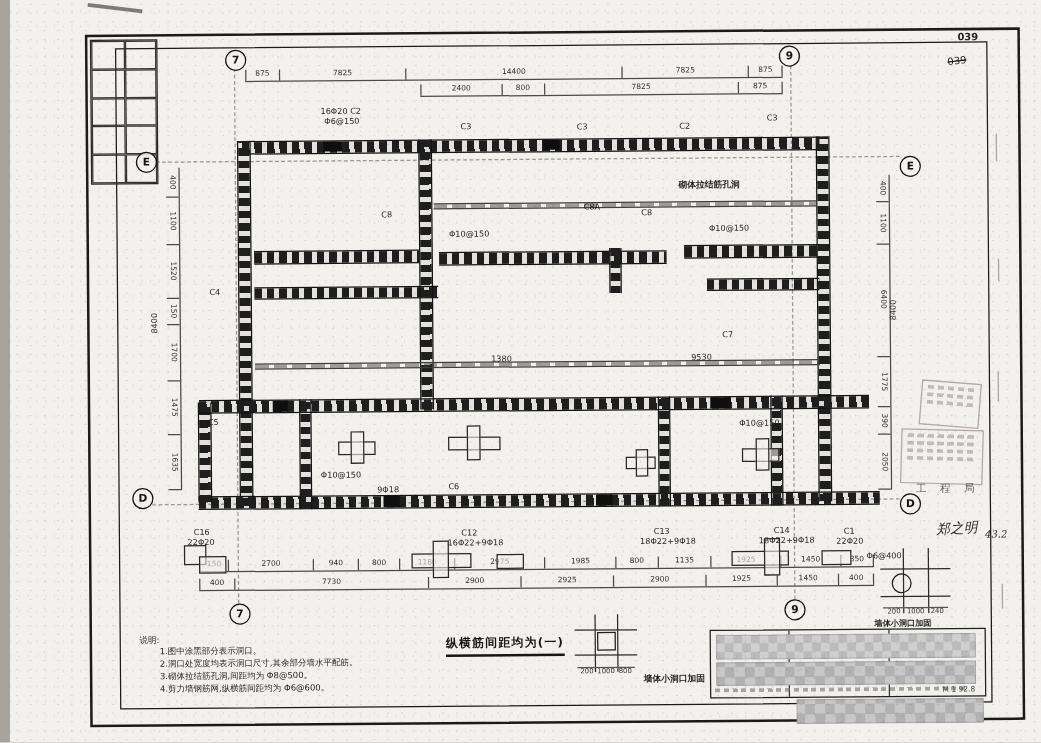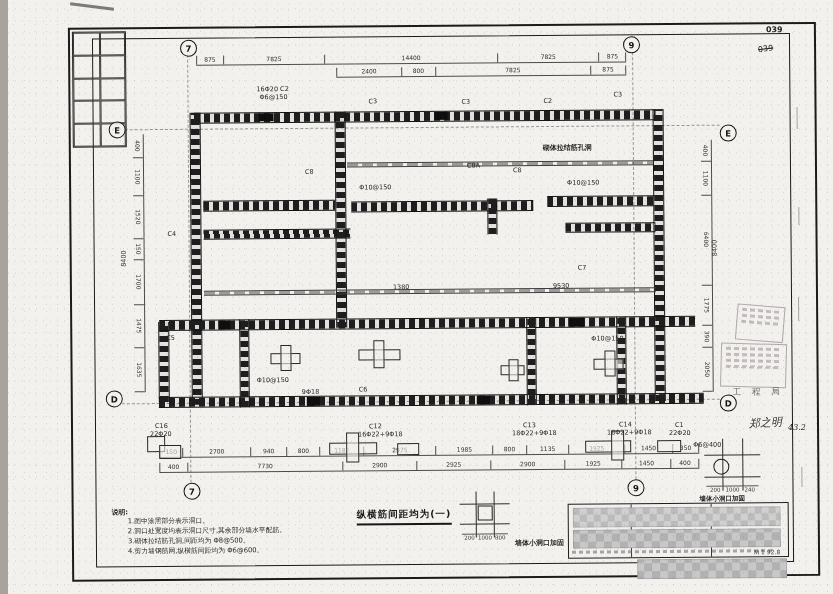--- a/index.html
+++ b/index.html
@@ -42,21 +42,21 @@
   .glyph .r{position:absolute;border:1px solid #262626;background:rgba(246,244,240,.6);}
   .sketch{position:absolute;}
   .sk-l{position:absolute;background:#2a2a2a;}
   .sk-sq{position:absolute;border:1.2px solid #1c1c1c;}
   .sk-ci{position:absolute;border:1.2px solid #1c1c1c;border-radius:50%;}
   .sk-dims{position:absolute;display:flex;border-top:1px solid #555;}
   .sk-dims .cell{flex:1;font-size:5.5px;color:#333;text-align:center;line-height:7px;}
   .title-main{position:absolute;font-size:9.5px;font-weight:bold;color:#141414;
     border-bottom:2.5px double #141414;padding-bottom:2px;letter-spacing:1px;}
   .notes{position:absolute;width:236px;font-size:6.8px;color:#1e1e1e;}
-  .notes .hd{font-weight:bold;display:inline;}
+  .notes .hd{font-weight:normal;display:inline;}
   .notes .cell{margin-left:16px;line-height:1.45;}
   .tblock{position:absolute;border:1.6px solid #1c1c1c;background:rgba(244,242,238,.6);}
   .tblock .v1,.tblock .v2{position:absolute;top:0;bottom:0;border-left:1px solid #333;}
   .mosaic{position:absolute;background:
      repeating-conic-gradient(#d2d2d2 0 25%,#bdbdbd 0 50%) 0 0/14px 14px;
      box-shadow:inset 0 0 0 1px rgba(120,120,120,.35);border-radius:1px;}
   .mosaic.m2{background:repeating-conic-gradient(#cacaca 0 25%,#b3b3b3 0 50%) 7px 4px/16px 16px;}
   .tinytext{position:absolute;height:3px;opacity:.55;
     background:repeating-linear-gradient(90deg,#666 0 4px,transparent 4px 7px);}
   .stamp{position:absolute;border:1px solid rgba(110,95,105,.5);}

